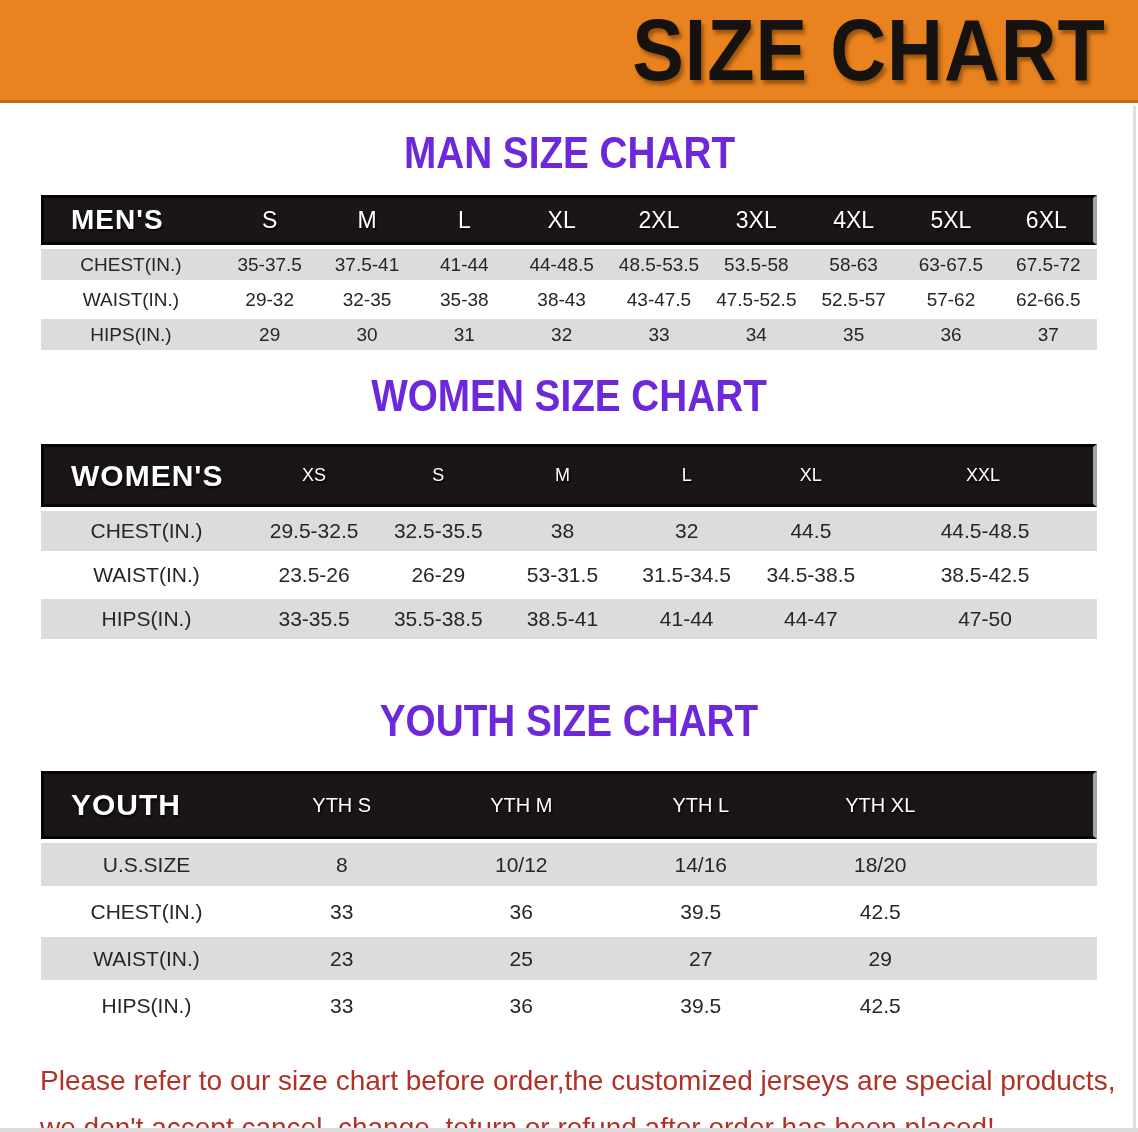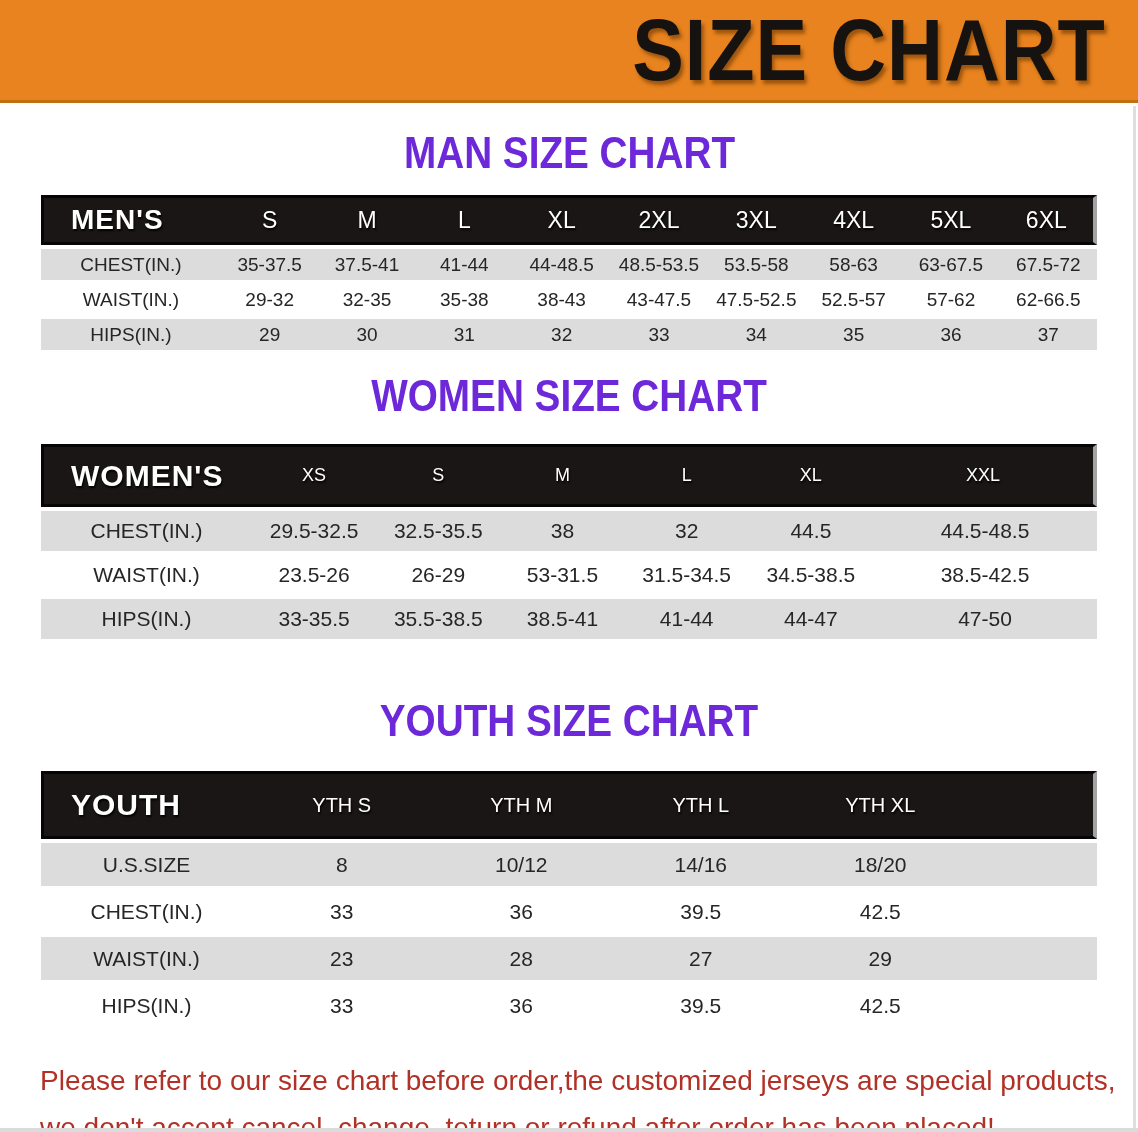--- a/index.html
+++ b/index.html
@@ -289,21 +289,21 @@
           <td class="row-label">CHEST(IN.)</td>
           <td>33</td>
           <td>36</td>
           <td>39.5</td>
           <td>42.5</td>
           <td class="spacer"></td>
         </tr>
         <tr>
           <td class="row-label">WAIST(IN.)</td>
           <td>23</td>
-          <td>28</td>
+          <td>25</td>
           <td>27</td>
           <td>29</td>
           <td class="spacer"></td>
         </tr>
         <tr>
           <td class="row-label">HIPS(IN.)</td>
           <td>33</td>
           <td>36</td>
           <td>39.5</td>
           <td>42.5</td>

